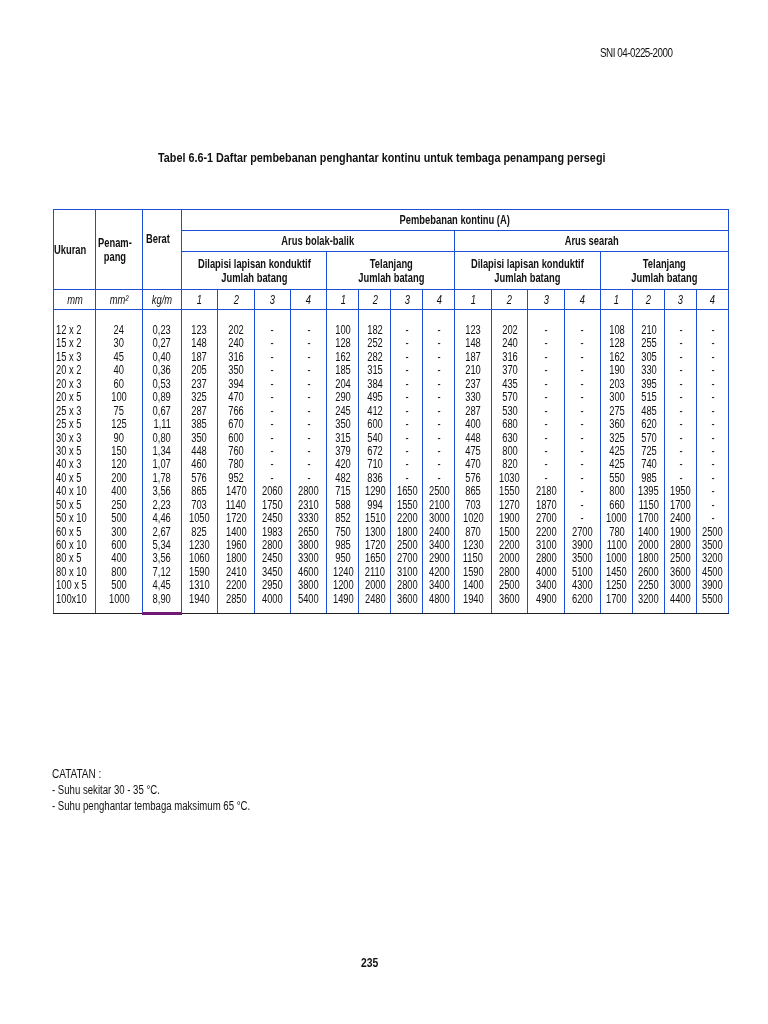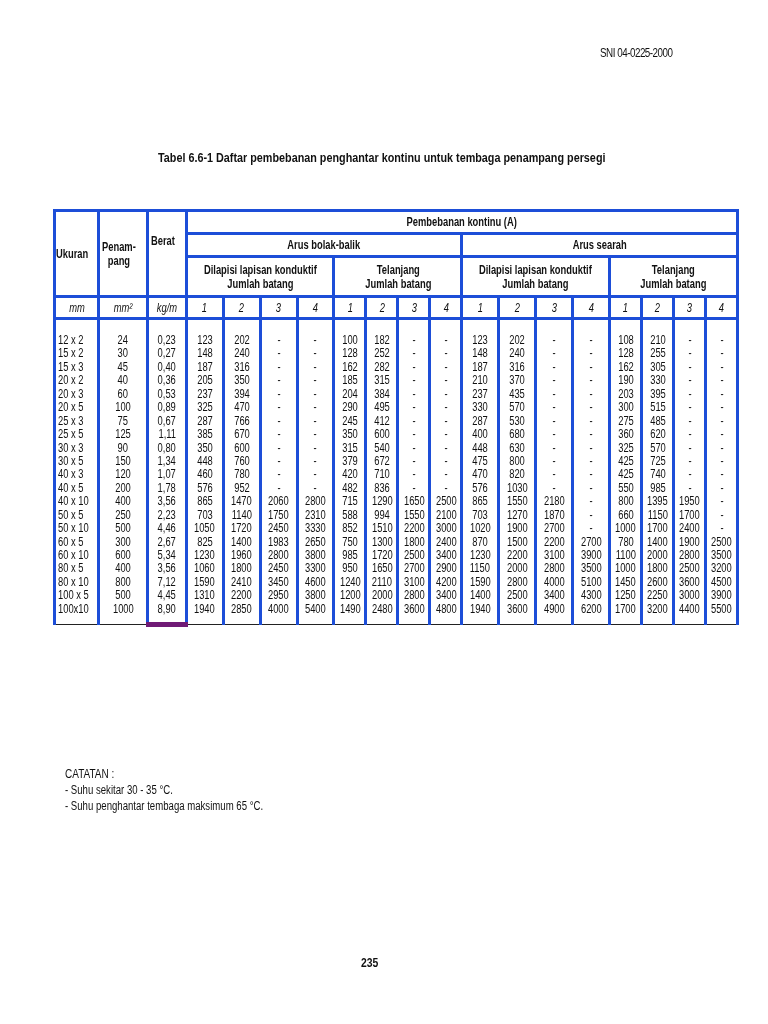--- a/index.html
+++ b/index.html
@@ -1,33 +1,33 @@
 <!DOCTYPE html>
 <html><head>
 <meta charset="utf-8">
 <style>
   html, body { margin:0; padding:0; background:#ffffff; }
   body { width:768px; height:1024px; position:relative; overflow:hidden;
          font-family:"Liberation Sans", sans-serif; color:#111; }
   .doc-code { position:absolute; left:600px; top:46px; font-size:12px; letter-spacing:-0.6px; transform:scaleX(0.82); transform-origin:left top; }
   .title { position:absolute; left:158px; top:150px; font-size:13.5px; font-weight:bold; transform:scaleX(0.8); transform-origin:left top; white-space:nowrap; }
   table.main { position:absolute; left:53px; top:209px; border-collapse:collapse; table-layout:fixed; }
-  table.main td { border:3px solid #1d4ed8; padding:0; font-size:12px; text-align:center; vertical-align:middle; line-height:14px; }
+  table.main td { border:1px solid #1d4ed8; padding:0; font-size:12px; text-align:center; vertical-align:middle; line-height:14px; }
   .cond { display:inline-block; transform:scaleX(0.78); transform-origin:center; white-space:nowrap; }
   .hb { font-weight:bold; }
   td.leftalign { text-align:left; padding-left:2px; }
   tr.h1 td { height:20px; }
   tr.h2 td { height:20px; }
   tr.h3 td { height:37px; }
   tr.unit td { height:19px;font-style:italic; }
   tr.body td { border-top:none; border-bottom:none; vertical-align:top; padding-top:14px; padding-bottom:6px; }
   .col { display:flex; flex-direction:column; align-items:center;text-align:center; }
   .col .cell { height:13.45px; line-height:13.45px; font-size:12px; white-space:nowrap; }
   .col.left { align-items:flex-start; padding-left:2px; }
-  .notes { position:absolute; left:65px; top:766px; font-size:12px; line-height:16px; }
+  .notes { position:absolute; left:52px; top:766px; font-size:12px; line-height:16px; }
   .notes .line { transform:scaleX(0.8); transform-origin:left top; white-space:nowrap; }
   .notes .head { font-size:12.5px; }
   .page-num { position:absolute; left:361px; top:955px; font-size:13px; font-weight:bold; transform:scaleX(0.8); transform-origin:left top; }
 </style>
 </head>
 <body>
 
 <div class="doc-code">SNI 04-0225-2000</div>
 <div class="title">Tabel 6.6-1  Daftar pembebanan penghantar kontinu untuk tembaga penampang persegi</div>
 
@@ -137,21 +137,21 @@
             <div class="cell"><span class="cond">250</span></div>
             <div class="cell"><span class="cond">500</span></div>
             <div class="cell"><span class="cond">300</span></div>
             <div class="cell"><span class="cond">600</span></div>
             <div class="cell"><span class="cond">400</span></div>
             <div class="cell"><span class="cond">800</span></div>
             <div class="cell"><span class="cond">500</span></div>
             <div class="cell"><span class="cond">1000</span></div>
           </div>
         </td>
-    <td style="border-bottom:5px solid #701a75">
+    <td style="border-bottom:3px solid #701a75">
           <div class="col">
             <div class="cell"><span class="cond">0,23</span></div>
             <div class="cell"><span class="cond">0,27</span></div>
             <div class="cell"><span class="cond">0,40</span></div>
             <div class="cell"><span class="cond">0,36</span></div>
             <div class="cell"><span class="cond">0,53</span></div>
             <div class="cell"><span class="cond">0,89</span></div>
             <div class="cell"><span class="cond">0,67</span></div>
             <div class="cell"><span class="cond">1,11</span></div>
             <div class="cell"><span class="cond">0,80</span></div>

